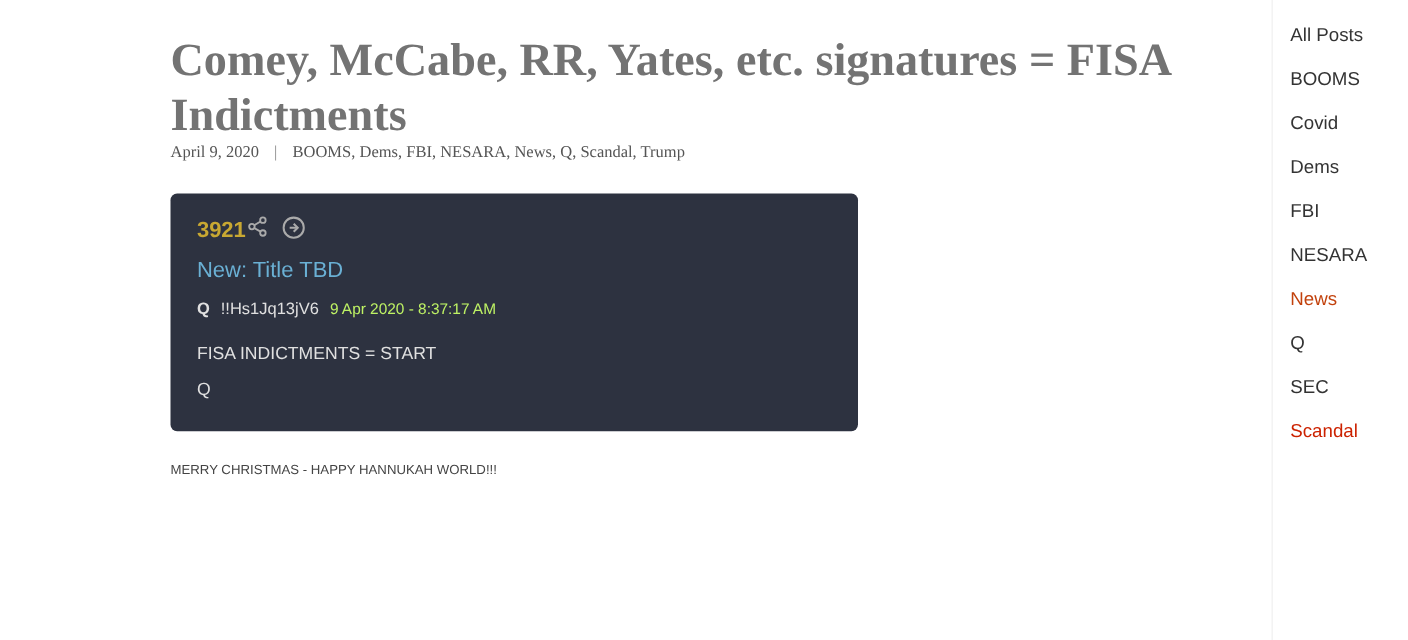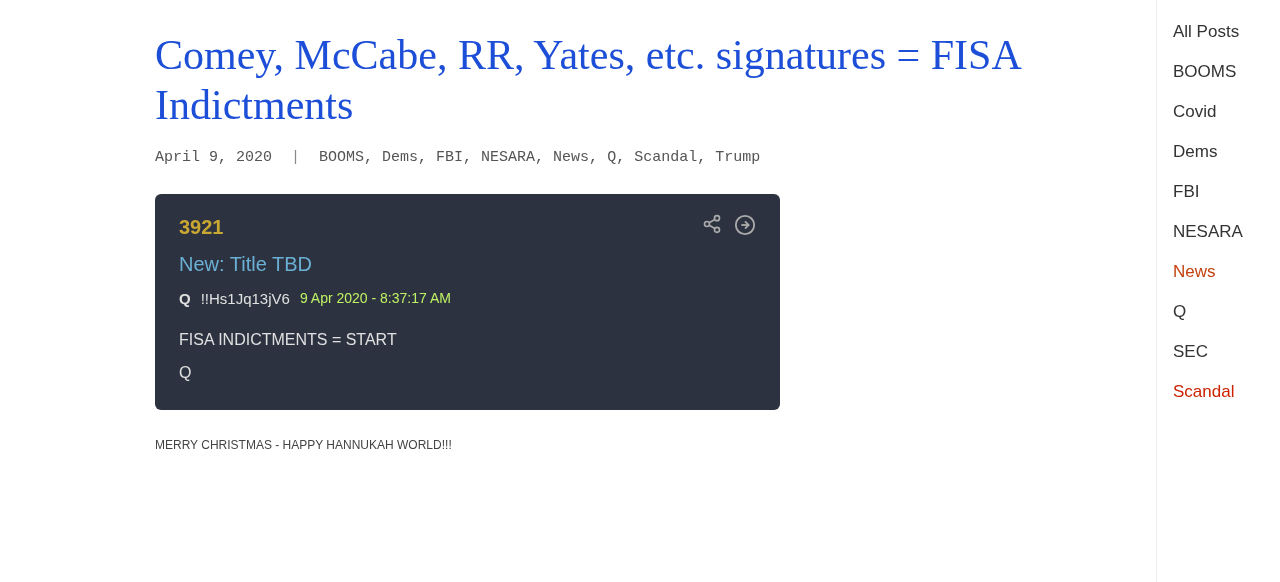--- a/index.html
+++ b/index.html
@@ -14,50 +14,49 @@
     }
 
     .main-content {
       flex: 1;
       padding: 30px 40px 20px 155px;
       overflow: hidden;
     }
 
     .post-title {
       font-size: 42px;
-      font-weight: normal;
-      color: #1d4ed8;
+      font-weight: bold;
+      color: #737373;
       line-height: 1.2;
-      margin-bottom: 18px;
       font-family: Georgia, serif;
     }
 
     .post-meta {
       font-size: 15px;
       color: #555;
       margin-bottom: 28px;
-      font-family: Liberation Mono, monospace;
+      font-family: Liberation Serif, serif;
     }
 
     .post-meta .separator {
       margin: 0 10px;
       color: #888;
     }
 
     .q-card {
       background: #2d3240;
       border-radius: 6px;
       padding: 20px 24px 24px 24px;
       max-width: 625px;
       margin-bottom: 28px;
     }
 
     .q-card-header {
       display: flex;
-      justify-content: space-between;
+      justify-content: flex-start;
       align-items: center;
       margin-bottom: 12px;
     }
 
     .q-card-number {
       color: #c8a832;
       font-size: 20px;
       font-weight: bold;
       font-family: Arial, sans-serif;
     }

